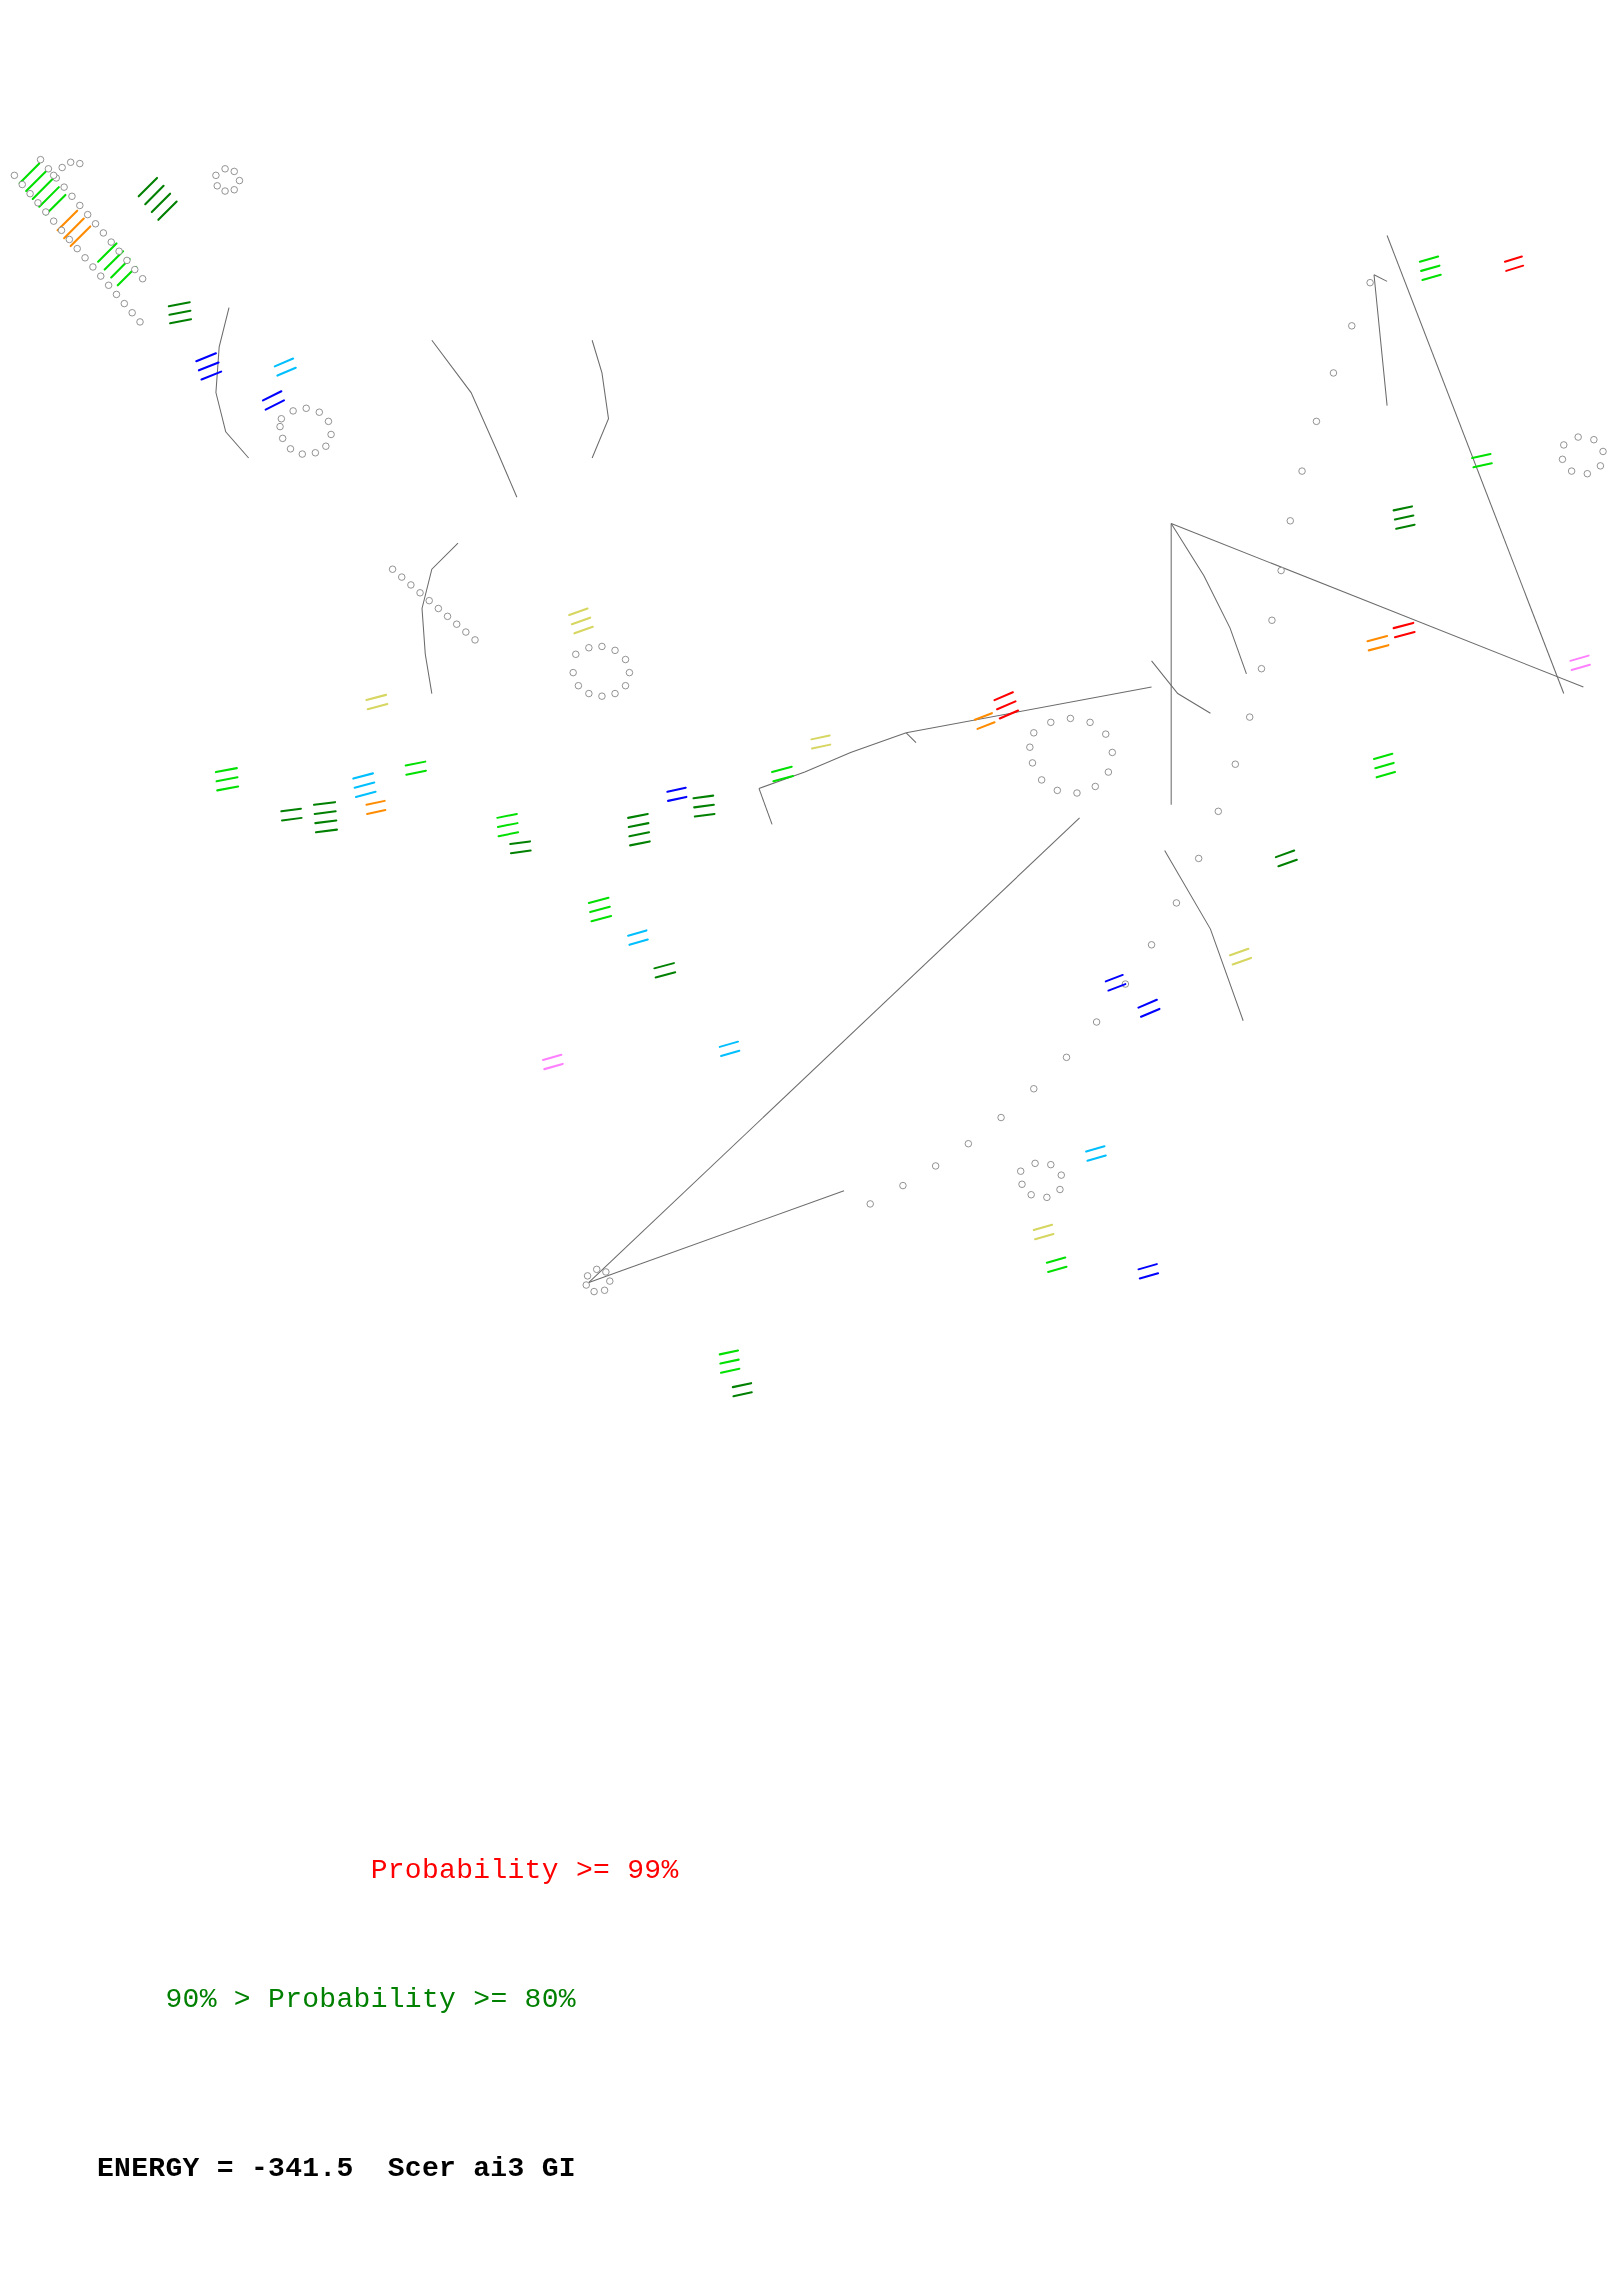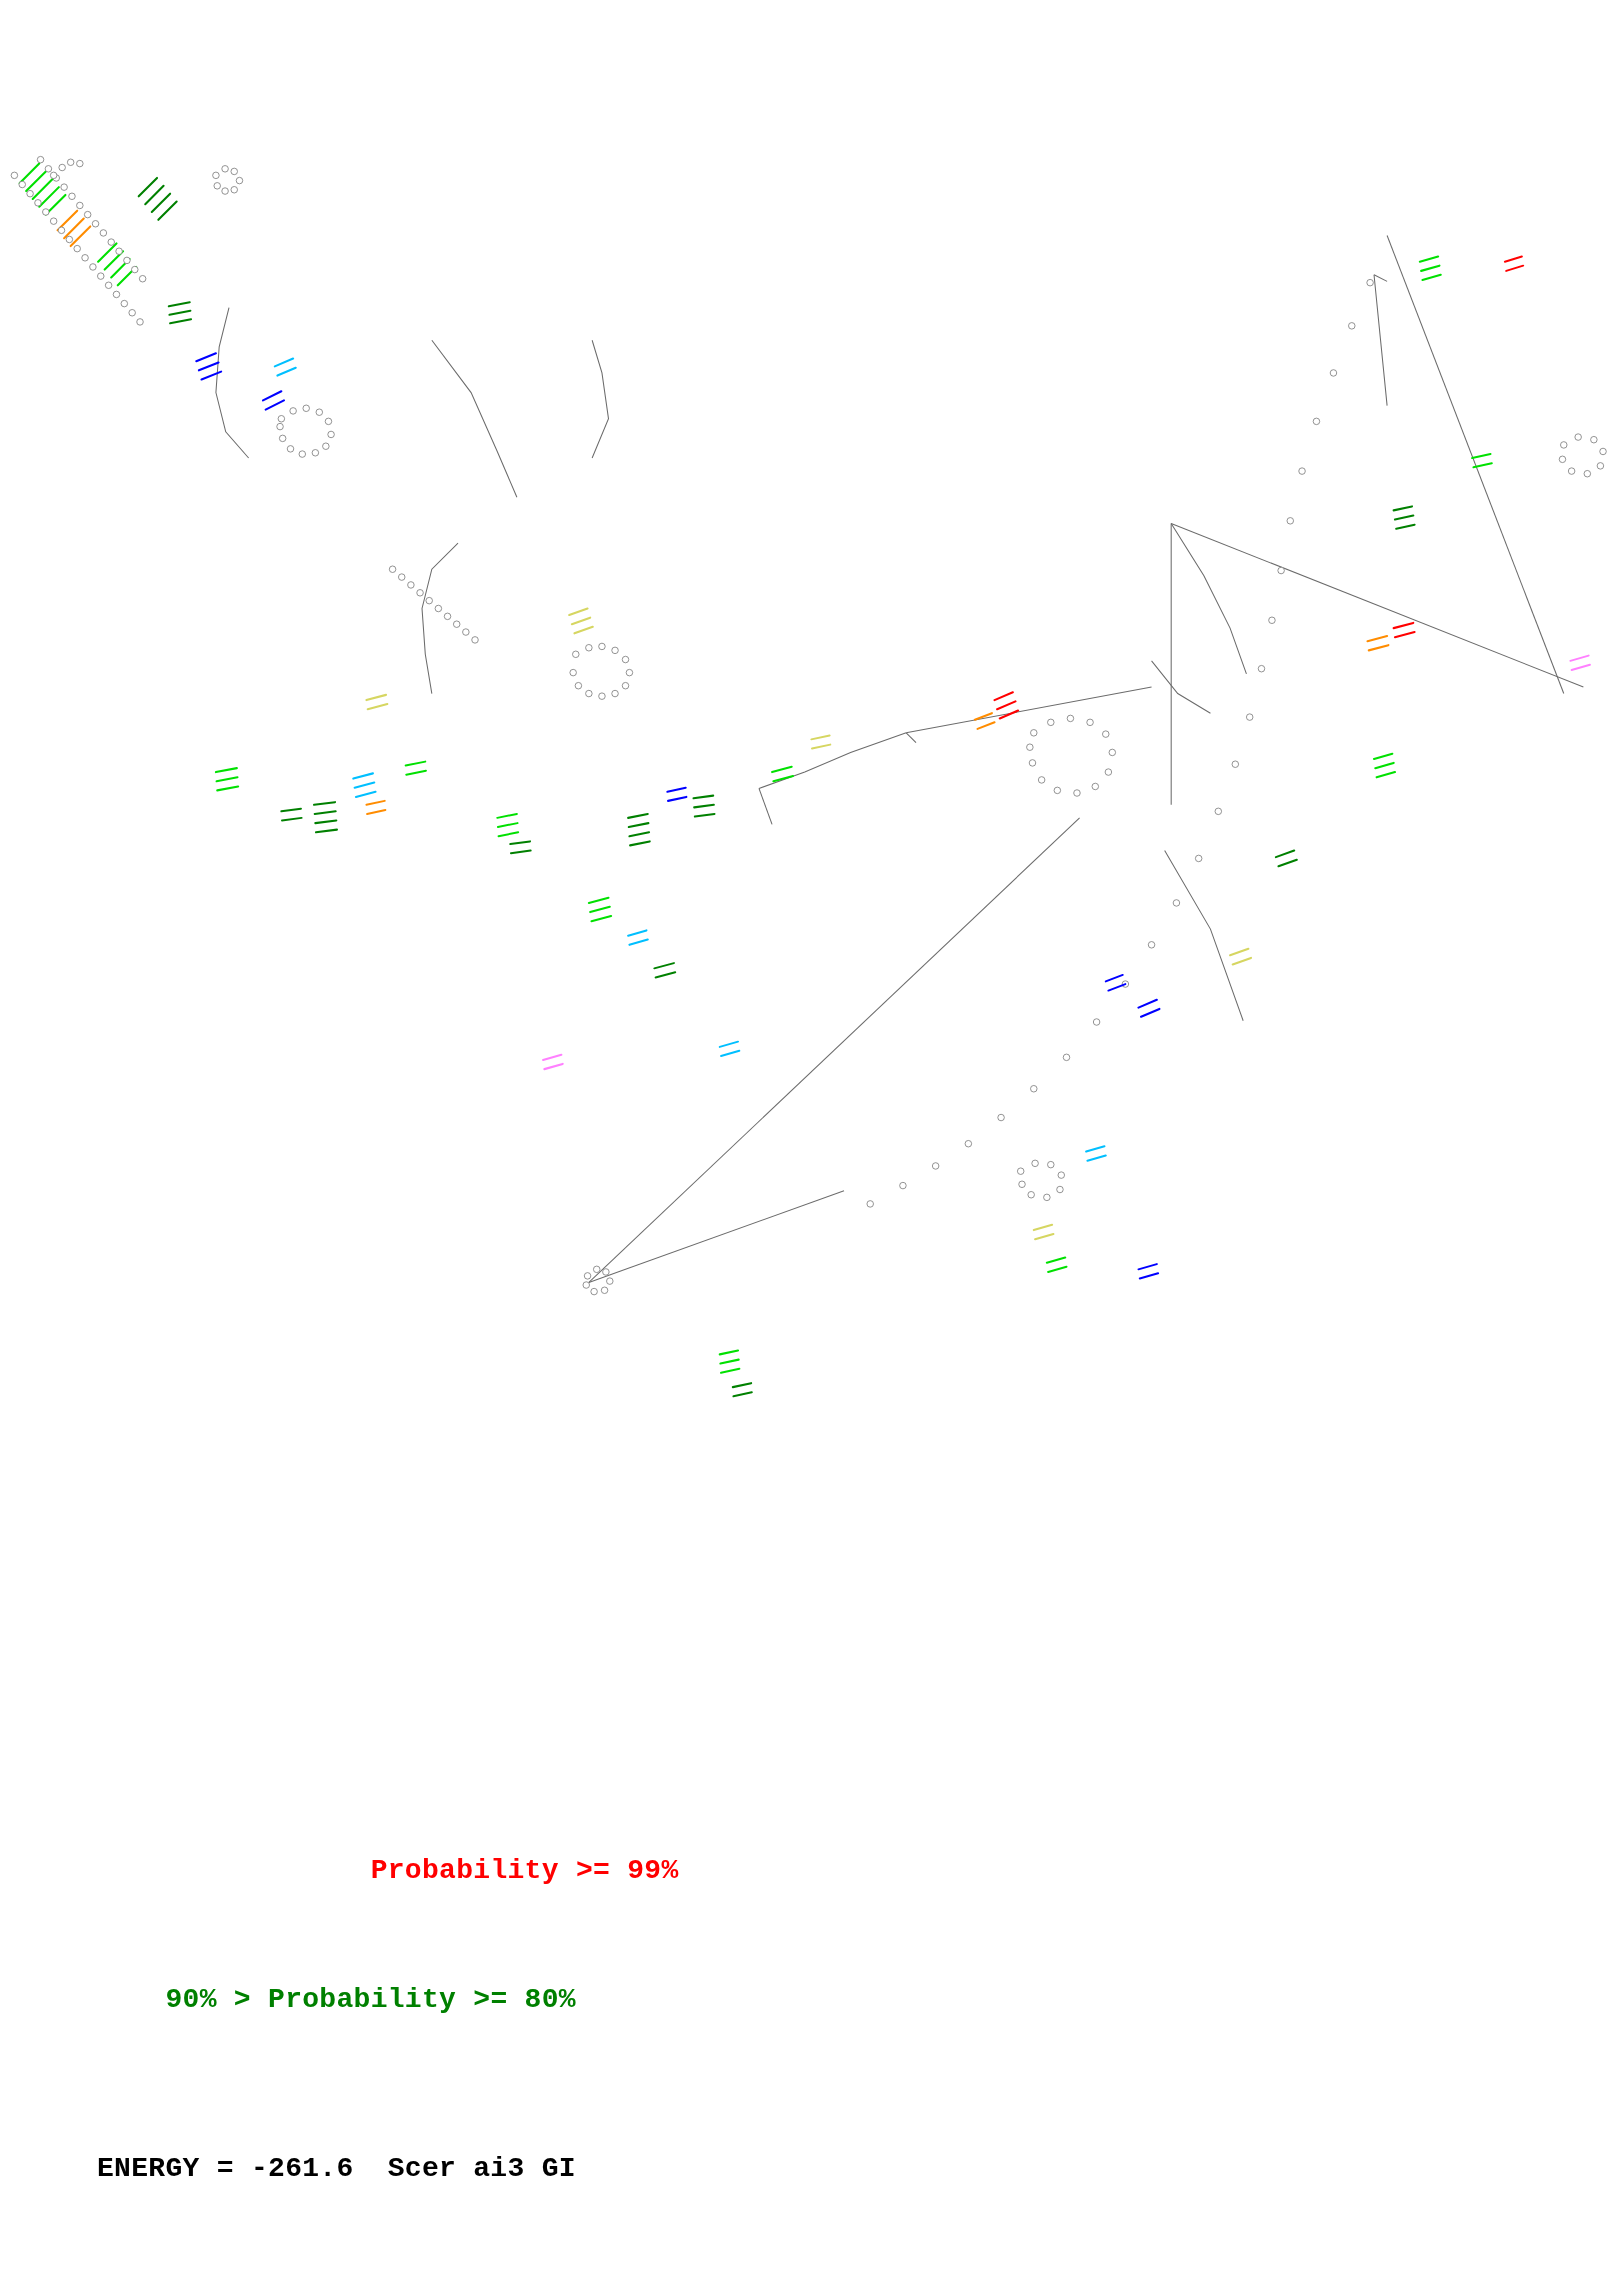--- a/index.html
+++ b/index.html
@@ -32,21 +32,21 @@
   
   #legend {
     position: absolute;
     left: 97px;
     top: 1806px;
     width: 785px;
   }
   .legend-row {
     font-family: "Liberation Mono", monospace;
     font-size: 28px;
-    font-weight: bold;
+    font-weight: normal;
     line-height: 43px;
     letter-spacing: 0.3px;
     white-space: pre;
     text-align: left;
   }
   .legend-row .pad {
     color: transparent;
   }
 
   #energy-line {
@@ -357,14 +357,14 @@
 <div id="legend">
   <div class="legend-row">
     <span class="pad">            </span><span style="color:#ff0000">Probability &gt;= 99%</span>
   </div>
   <div class="legend-row" style="color:#008000">
     <span>90% &gt; </span><span>Probability &gt;= 80%</span>
   </div>
 
 </div>
 
-<div id="energy-line">ENERGY = -261.6  Scer ai3 GI</div>
+<div id="energy-line">ENERGY = -341.5  Scer ai3 GI</div>
 
 
 </body></html>

